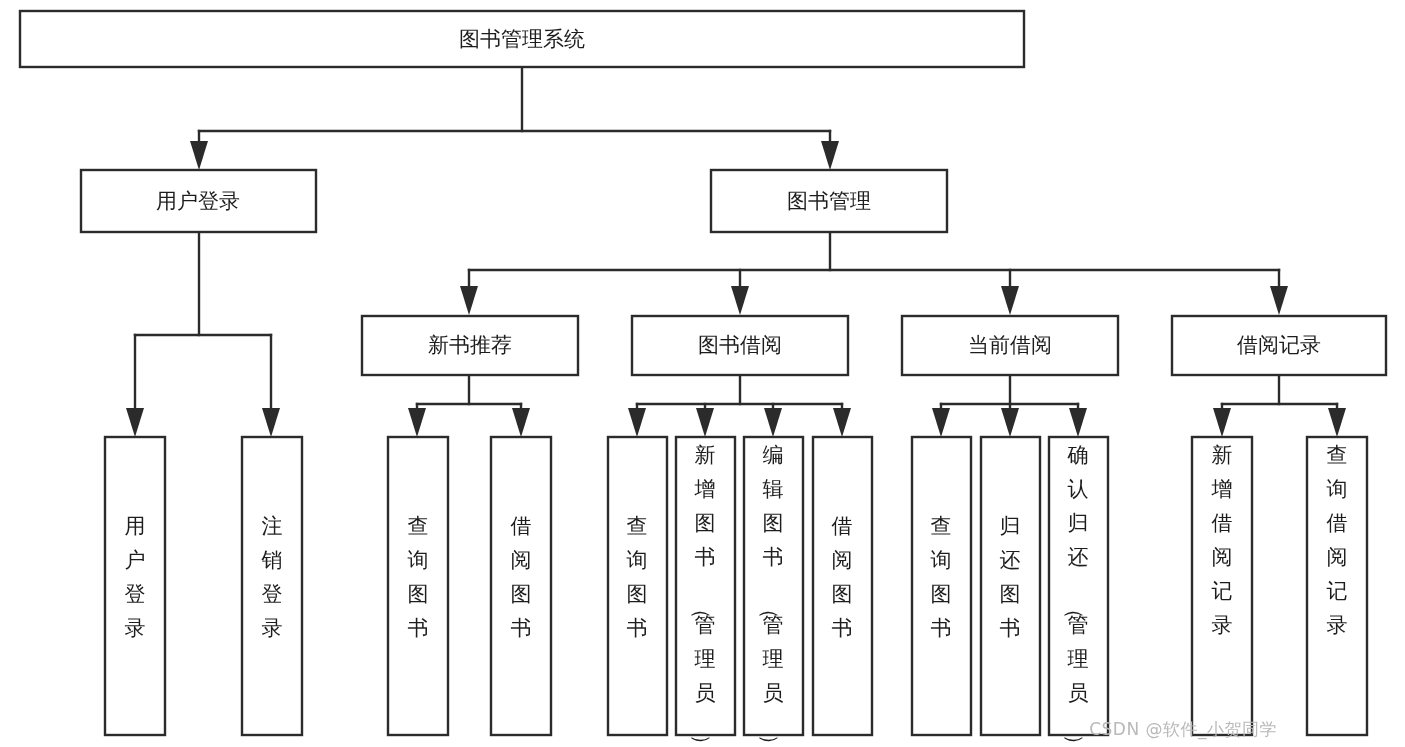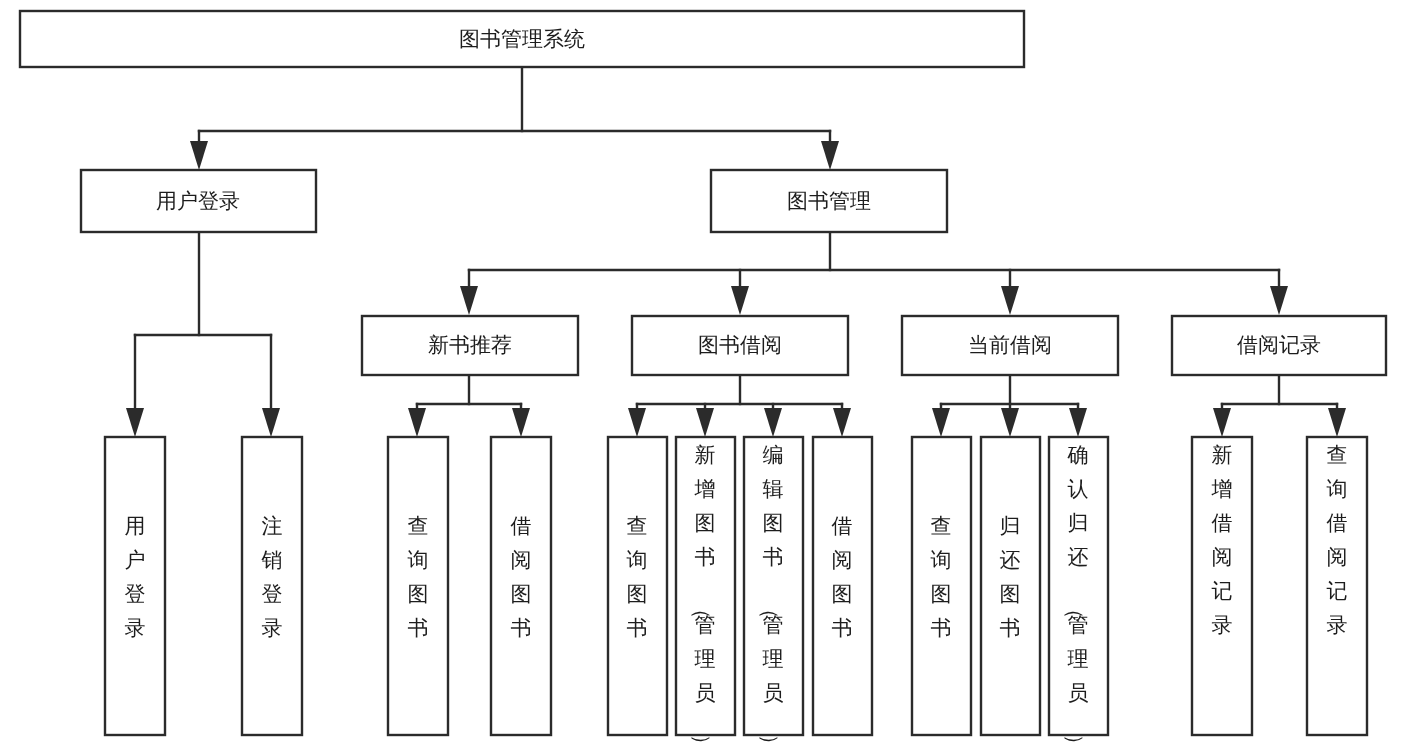--- a/index.html
+++ b/index.html
@@ -221,13 +221,14 @@
       <rect class="node-rect" x="1192" y="437" width="60" height="298"></rect>
       <text class="node-label-v" x="1222" y="462"><tspan x="1222" y="462">新</tspan><tspan x="1222" y="496">增</tspan><tspan x="1222" y="530">借</tspan><tspan x="1222" y="564">阅</tspan><tspan x="1222" y="598">记</tspan><tspan x="1222" y="632">录</tspan></text>
     </g>
     <g>
       <rect class="node-rect" x="1307" y="437" width="60" height="298"></rect>
       <text class="node-label-v" x="1337" y="462"><tspan x="1337" y="462">查</tspan><tspan x="1337" y="496">询</tspan><tspan x="1337" y="530">借</tspan><tspan x="1337" y="564">阅</tspan><tspan x="1337" y="598">记</tspan><tspan x="1337" y="632">录</tspan></text>
     </g>
 
   </svg>
 
+  <div class="watermark">CSDN @软件_小贺同学</div>
 </div>
 
 </body></html>

